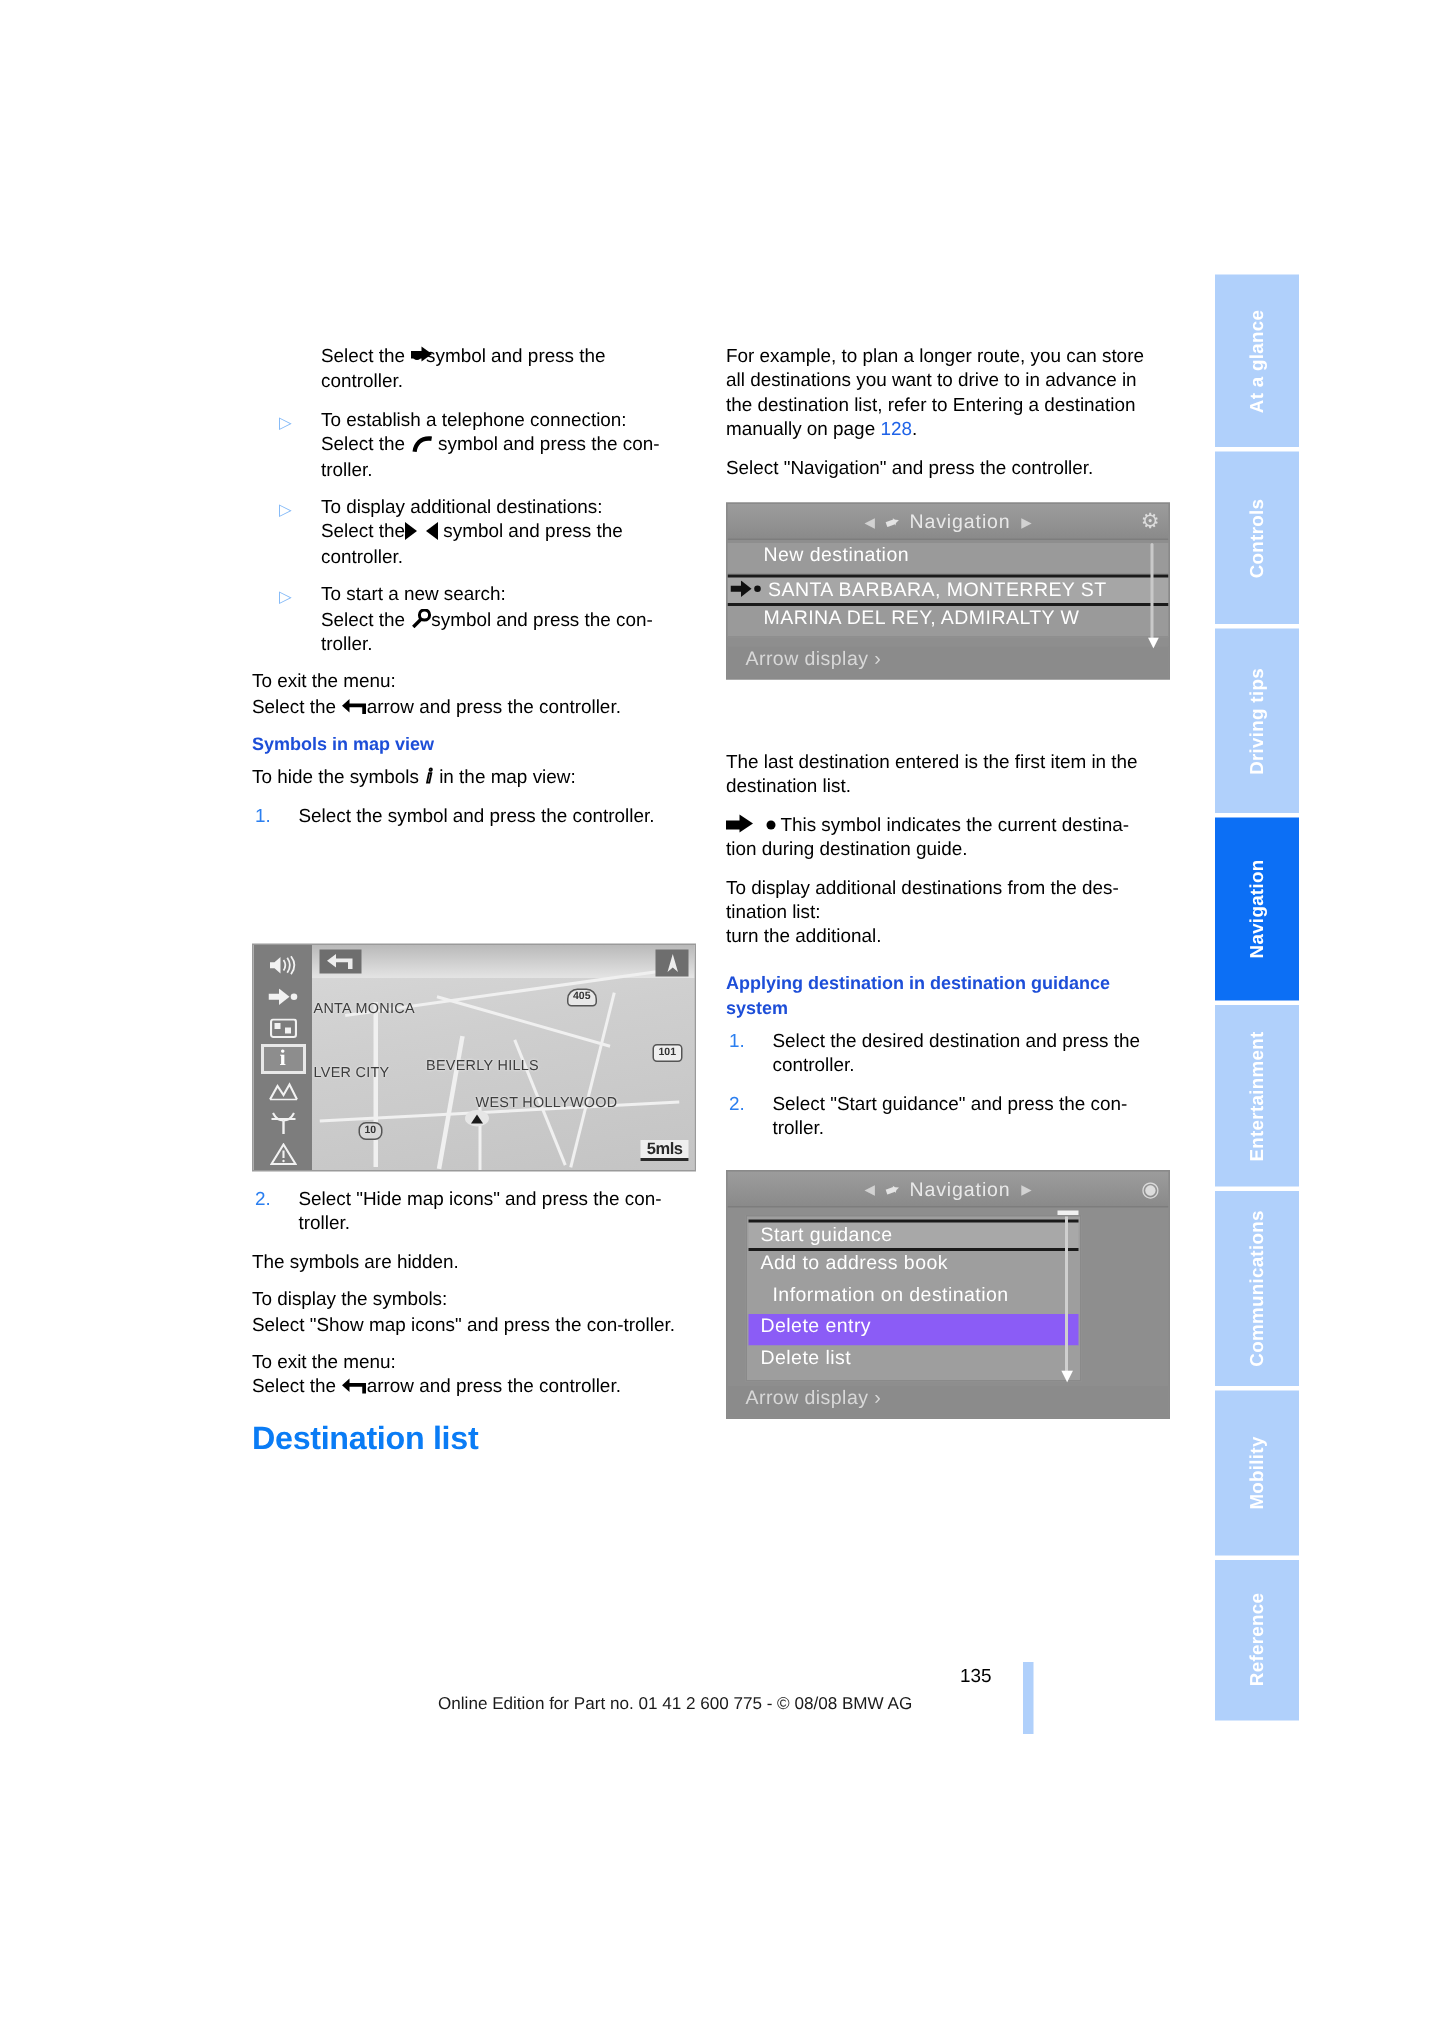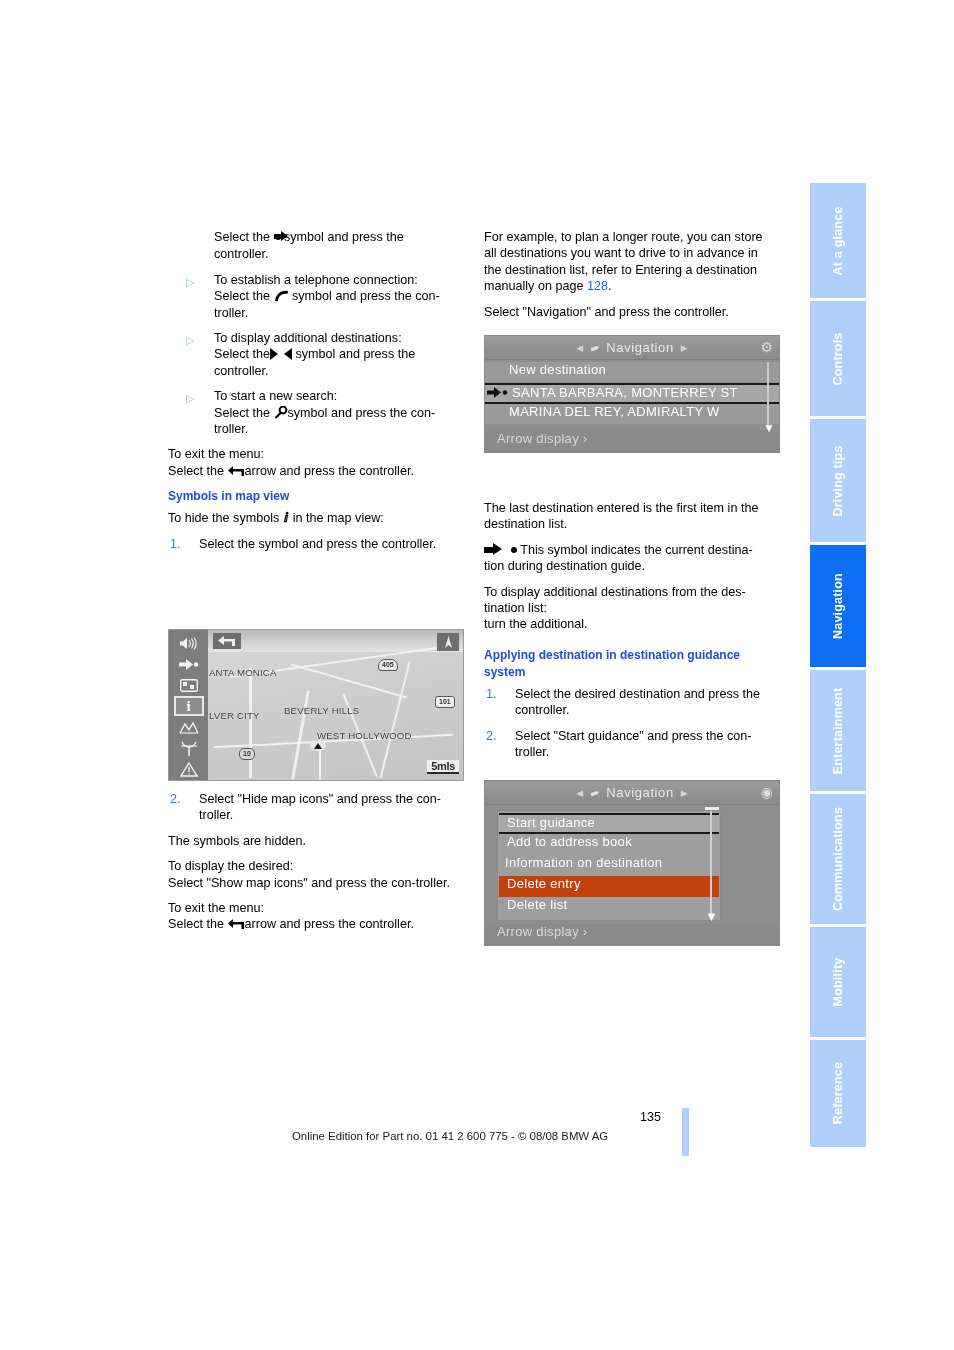--- a/index.html
+++ b/index.html
@@ -504,34 +504,35 @@
 
   <div class="col" style="left:168px;top:791px;">
     <div class="num-item">
       <span class="num">2.</span>
       <span>Select "Hide map icons" and press the con-troller.</span>
     </div>
 
     <p>The symbols are hidden.</p>
 
     <p>
-      <span>To display the desired:</span><br>
+      <span>To display the symbols:</span><br>
       <span>Select "Show map icons" and press the con-troller.</span>
     </p>
 
     <p>
       <span>To exit the menu:</span><br>
       <span>Select the</span>
       <span class="g-back">
         <svg width="17" height="12" viewBox="0 0 17 12">
             <path d="M0 5.5 L5 1 L5 4 L16 4 L16 11 L13.5 11 L13.5 6.5 L5 6.5 L5 10 Z" fill="#000"></path>
           </svg>
       </span><span>arrow and press the controller.</span>
     </p>
 
+    <h1 class="chapter">Destination list</h1>
 
   </div>
 
   <div class="col col-right">
     <p>
       <span>For example, to plan a longer route, you can store all destinations you want to drive to in advance in the destination list, refer to Entering a destination manually on page</span>
       <span class="pageref">128</span><span>.</span>
     </p>
     <p>Select "Navigation" and press the controller.</p>
   </div>
@@ -608,24 +609,24 @@
     </div>
     <div class="idrive-list" style="padding-top:5px;">
       <div style="position:absolute;left:12px;right:58px;top:5px;bottom:24px;background:#9e9e9e;border:1px solid #8a8a8a;"></div>
 
       <div class="idrive-row sel" style="position:relative;margin:3px 60px 0 14px;padding-left:8px;background:#a8a8a8;">
         <span>Start guidance</span>
       </div>
       <div class="idrive-row" style="position:relative;margin:0 60px 0 14px;padding-left:8px;background:#9e9e9e;border-bottom:none;">
         <span>Add to address book</span>
       </div>
-      <div class="idrive-row" style="position:relative;margin:0 60px 0 14px;padding-left:6px;background:#9e9e9e;border-bottom:none;">
+      <div class="idrive-row" style="position:relative;margin:0 60px 0 14px;padding-left:16px;background:#9e9e9e;border-bottom:none;">
         <span>Information on destination</span>
       </div>
-      <div class="idrive-row" style="position:relative;margin:0 60px 0 14px;padding-left:8px;background:#c2410c;border-bottom:none;">
+      <div class="idrive-row" style="position:relative;margin:0 60px 0 14px;padding-left:8px;background:#8b5cf6;border-bottom:none;">
         <span>Delete entry</span>
       </div>
       <div class="idrive-row" style="position:relative;margin:0 60px 0 14px;padding-left:8px;background:#9e9e9e;border-bottom:none;">
         <span>Delete list</span>
       </div>
 
       <div style="position:absolute;right:62px;top:6px;width:12px;height:118px;">
         <div style="position:absolute;left:5px;top:0;width:2px;height:104px;background:#cfcfcf;"></div>
         <div style="position:absolute;left:0;top:100px;width:12px;color:#fff;font-size:13px;text-align:center;line-height:12px;">▼</div>
         <div style="position:absolute;left:0;top:-4px;width:14px;height:3px;background:#f0f0f0;"></div>

